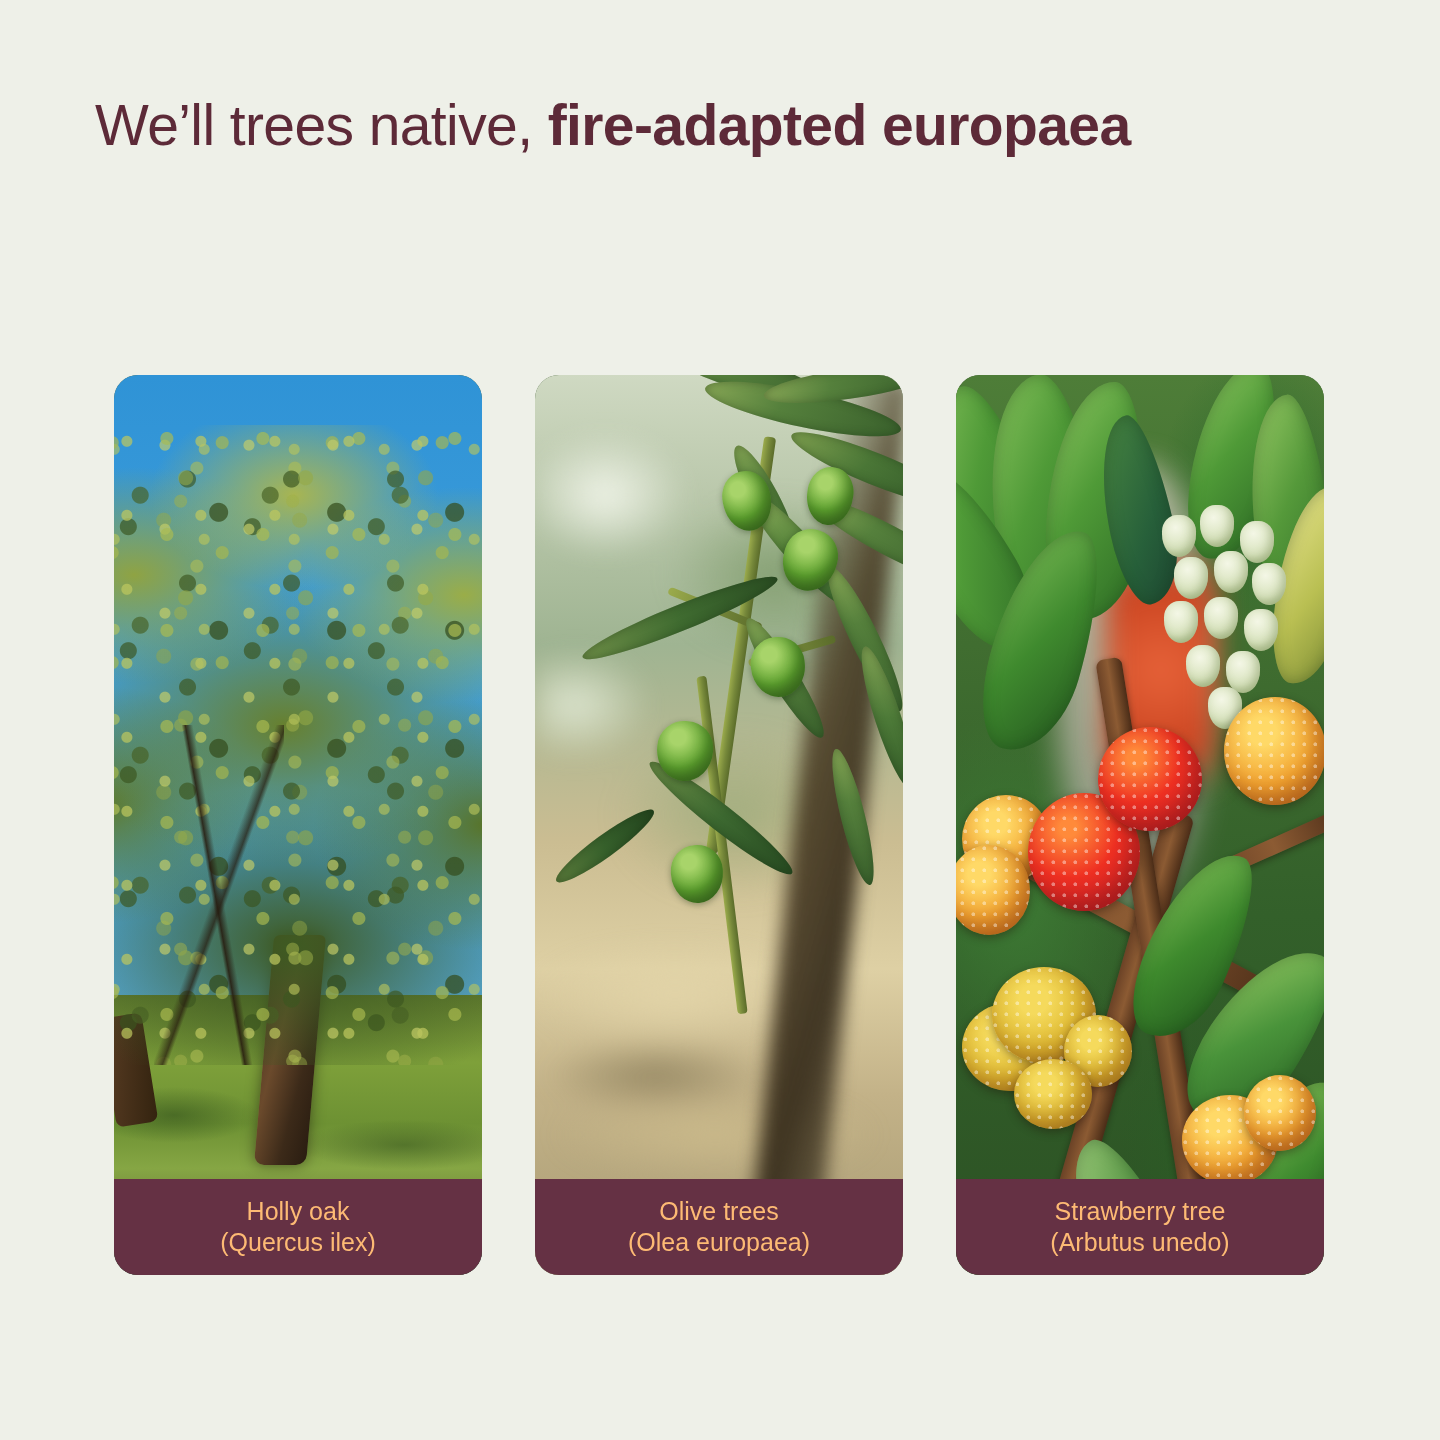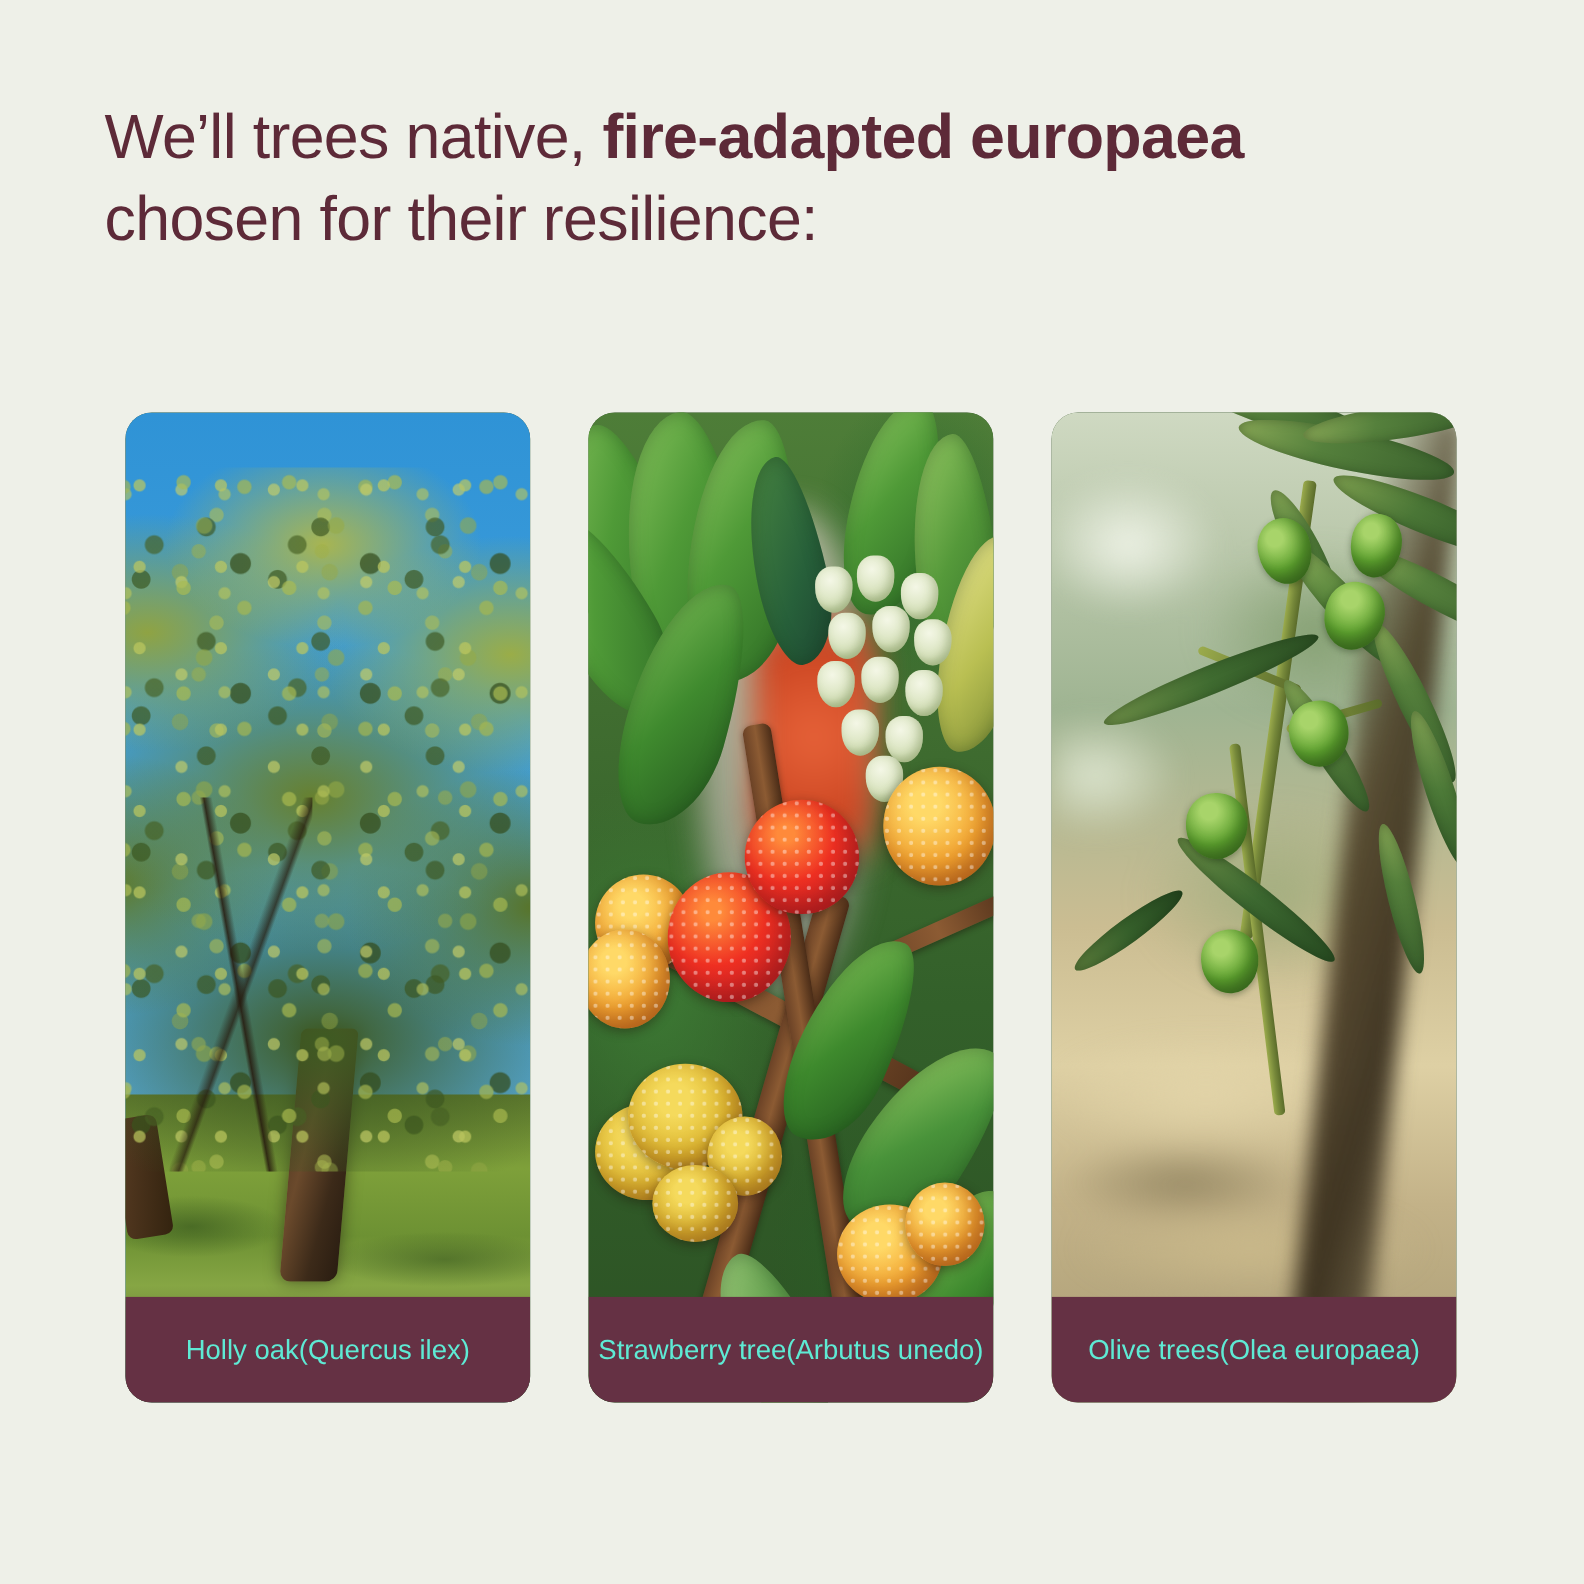--- a/index.html
+++ b/index.html
@@ -46,23 +46,23 @@
   .photo {
     position:absolute;
     inset:0;
     overflow:hidden;
   }
   .caption {
     position:absolute;
     left:0; right:0; bottom:0;
     height:96px;
     background:#653144;
-    color:#5eead4;
+    color:#fdba74;
     display:flex;
-    flex-direction:row;
+    flex-direction:column;
     align-items:center;
     justify-content:center;
     font-size:25px;
     line-height:31px;
     text-align:center;
   }
 
   
   .p1-sky {
     position:absolute; inset:0;
@@ -243,36 +243,74 @@
     position:absolute;
     background:linear-gradient(90deg,#9bab4c,#76883a 50%,#5a6b2a);
     border-radius:4px;
   }
 </style>
 </head>
 <body>
 
 <div class="heading">
   <span>We’ll trees native, </span><b>fire-adapted europaea</b><br>
-  <span>chosen for their resilience:</span>
 </div>
 
 <div class="cards">
 
   <div class="card">
     <div class="photo">
       <div class="p1-sky"></div>
       <div class="p1-grass"></div>
       <div class="p1-trunk"></div>
       <div class="p1-trunk2"></div>
       <div class="p1-canopy"></div>
     </div>
     <div class="caption">
       <span>Holly oak</span>
       <span>(Quercus ilex)</span>
+    </div>
+  </div>
+
+  <div class="card">
+    <div class="photo">
+      <div class="p3-bg"></div>
+      <div class="p3-bokeh"></div>
+      <div class="p3-trunk"></div>
+
+      <div class="p3-stem" style="left:200px;top:60px;width:12px;height:420px;transform:rotate(8deg);"></div>
+      <div class="p3-stem" style="left:182px;top:300px;width:10px;height:340px;transform:rotate(-7deg);"></div>
+      <div class="p3-stem" style="left:130px;top:230px;width:100px;height:8px;transform:rotate(22deg);"></div>
+      <div class="p3-stem" style="left:212px;top:272px;width:90px;height:8px;transform:rotate(-16deg);"></div>
+
+      <div class="p3-olive-leaf" style="left:120px;top:-18px;width:180px;height:34px;transform:rotate(18deg);"></div>
+      <div class="p3-olive-leaf" style="left:168px;top:16px;width:200px;height:36px;transform:rotate(12deg);"></div>
+      <div class="p3-olive-leaf" style="left:228px;top:-6px;width:170px;height:30px;transform:rotate(-8deg);"></div>
+      <div class="p3-olive-leaf" style="left:250px;top:78px;width:180px;height:32px;transform:rotate(22deg);background:linear-gradient(110deg,#7fa04f,#4a7636 45%,#2f5526);"></div>
+      <div class="p3-olive-leaf" style="left:170px;top:110px;width:120px;height:28px;transform:rotate(62deg);"></div>
+      <div class="p3-olive-leaf" style="left:190px;top:160px;width:150px;height:30px;transform:rotate(48deg);background:linear-gradient(110deg,#92b25f,#57843b 45%,#37612c);"></div>
+      <div class="p3-olive-leaf" style="left:268px;top:150px;width:170px;height:30px;transform:rotate(28deg);"></div>
+      <div class="p3-olive-leaf" style="left:40px;top:230px;width:210px;height:26px;transform:rotate(-22deg);background:linear-gradient(110deg,#6f8f48,#3f6b30 50%,#2a4d22);"></div>
+      <div class="p3-olive-leaf" style="left:250px;top:250px;width:160px;height:28px;transform:rotate(64deg);"></div>
+      <div class="p3-olive-leaf" style="left:278px;top:330px;width:150px;height:26px;transform:rotate(72deg);background:linear-gradient(110deg,#84a455,#4d7a38 50%,#325a27);"></div>
+      <div class="p3-olive-leaf" style="left:180px;top:290px;width:140px;height:26px;transform:rotate(58deg);"></div>
+      <div class="p3-olive-leaf" style="left:96px;top:430px;width:180px;height:26px;transform:rotate(38deg);background:linear-gradient(110deg,#6b8c46,#3c6830 50%,#274a21);"></div>
+      <div class="p3-olive-leaf" style="left:248px;top:430px;width:140px;height:24px;transform:rotate(76deg);"></div>
+      <div class="p3-olive-leaf" style="left:10px;top:460px;width:120px;height:22px;transform:rotate(-36deg);background:linear-gradient(110deg,#5d7d3c,#36602b 50%,#22431d);"></div>
+
+      <div class="p3-olive" style="left:188px;top:96px;width:48px;height:60px;transform:rotate(-12deg);"></div>
+      <div class="p3-olive" style="left:272px;top:92px;width:46px;height:58px;transform:rotate(8deg);"></div>
+      <div class="p3-olive" style="left:248px;top:154px;width:54px;height:62px;transform:rotate(16deg);"></div>
+      <div class="p3-olive" style="left:216px;top:262px;width:54px;height:60px;transform:rotate(-6deg);"></div>
+      <div class="p3-olive" style="left:122px;top:346px;width:56px;height:60px;transform:rotate(4deg);"></div>
+      <div class="p3-olive" style="left:136px;top:470px;width:52px;height:58px;transform:rotate(-4deg);"></div>
+    </div>
+    <div class="caption">
+      <span>Olive trees</span>
+      <span>(Olea europaea)</span>
     </div>
   </div>
 
   <div class="card">
     <div class="photo">
       <div class="p2-bg"></div>
       <div class="p2-blur"></div>
       <div class="p2-blur2"></div>
 
       <div class="p2-leaf" style="left:-20px;top:10px;width:96px;height:220px;transform:rotate(-18deg);"></div>
@@ -321,52 +359,13 @@
       <div class="p2-fruit p2-yel" style="left:58px;top:684px;width:78px;height:70px;"></div>
       <div class="p2-fruit p2-org" style="left:226px;top:720px;width:96px;height:90px;"></div>
       <div class="p2-fruit p2-org" style="left:288px;top:700px;width:72px;height:76px;"></div>
     </div>
     <div class="caption">
       <span>Strawberry tree</span>
       <span>(Arbutus unedo)</span>
     </div>
   </div>
 
-  <div class="card">
-    <div class="photo">
-      <div class="p3-bg"></div>
-      <div class="p3-bokeh"></div>
-      <div class="p3-trunk"></div>
-
-      <div class="p3-stem" style="left:200px;top:60px;width:12px;height:420px;transform:rotate(8deg);"></div>
-      <div class="p3-stem" style="left:182px;top:300px;width:10px;height:340px;transform:rotate(-7deg);"></div>
-      <div class="p3-stem" style="left:130px;top:230px;width:100px;height:8px;transform:rotate(22deg);"></div>
-      <div class="p3-stem" style="left:212px;top:272px;width:90px;height:8px;transform:rotate(-16deg);"></div>
-
-      <div class="p3-olive-leaf" style="left:120px;top:-18px;width:180px;height:34px;transform:rotate(18deg);"></div>
-      <div class="p3-olive-leaf" style="left:168px;top:16px;width:200px;height:36px;transform:rotate(12deg);"></div>
-      <div class="p3-olive-leaf" style="left:228px;top:-6px;width:170px;height:30px;transform:rotate(-8deg);"></div>
-      <div class="p3-olive-leaf" style="left:250px;top:78px;width:180px;height:32px;transform:rotate(22deg);background:linear-gradient(110deg,#7fa04f,#4a7636 45%,#2f5526);"></div>
-      <div class="p3-olive-leaf" style="left:170px;top:110px;width:120px;height:28px;transform:rotate(62deg);"></div>
-      <div class="p3-olive-leaf" style="left:190px;top:160px;width:150px;height:30px;transform:rotate(48deg);background:linear-gradient(110deg,#92b25f,#57843b 45%,#37612c);"></div>
-      <div class="p3-olive-leaf" style="left:268px;top:150px;width:170px;height:30px;transform:rotate(28deg);"></div>
-      <div class="p3-olive-leaf" style="left:40px;top:230px;width:210px;height:26px;transform:rotate(-22deg);background:linear-gradient(110deg,#6f8f48,#3f6b30 50%,#2a4d22);"></div>
-      <div class="p3-olive-leaf" style="left:250px;top:250px;width:160px;height:28px;transform:rotate(64deg);"></div>
-      <div class="p3-olive-leaf" style="left:278px;top:330px;width:150px;height:26px;transform:rotate(72deg);background:linear-gradient(110deg,#84a455,#4d7a38 50%,#325a27);"></div>
-      <div class="p3-olive-leaf" style="left:180px;top:290px;width:140px;height:26px;transform:rotate(58deg);"></div>
-      <div class="p3-olive-leaf" style="left:96px;top:430px;width:180px;height:26px;transform:rotate(38deg);background:linear-gradient(110deg,#6b8c46,#3c6830 50%,#274a21);"></div>
-      <div class="p3-olive-leaf" style="left:248px;top:430px;width:140px;height:24px;transform:rotate(76deg);"></div>
-      <div class="p3-olive-leaf" style="left:10px;top:460px;width:120px;height:22px;transform:rotate(-36deg);background:linear-gradient(110deg,#5d7d3c,#36602b 50%,#22431d);"></div>
-
-      <div class="p3-olive" style="left:188px;top:96px;width:48px;height:60px;transform:rotate(-12deg);"></div>
-      <div class="p3-olive" style="left:272px;top:92px;width:46px;height:58px;transform:rotate(8deg);"></div>
-      <div class="p3-olive" style="left:248px;top:154px;width:54px;height:62px;transform:rotate(16deg);"></div>
-      <div class="p3-olive" style="left:216px;top:262px;width:54px;height:60px;transform:rotate(-6deg);"></div>
-      <div class="p3-olive" style="left:122px;top:346px;width:56px;height:60px;transform:rotate(4deg);"></div>
-      <div class="p3-olive" style="left:136px;top:470px;width:52px;height:58px;transform:rotate(-4deg);"></div>
-    </div>
-    <div class="caption">
-      <span>Olive trees</span>
-      <span>(Olea europaea)</span>
-    </div>
-  </div>
-
 </div>
 
 </body></html>

